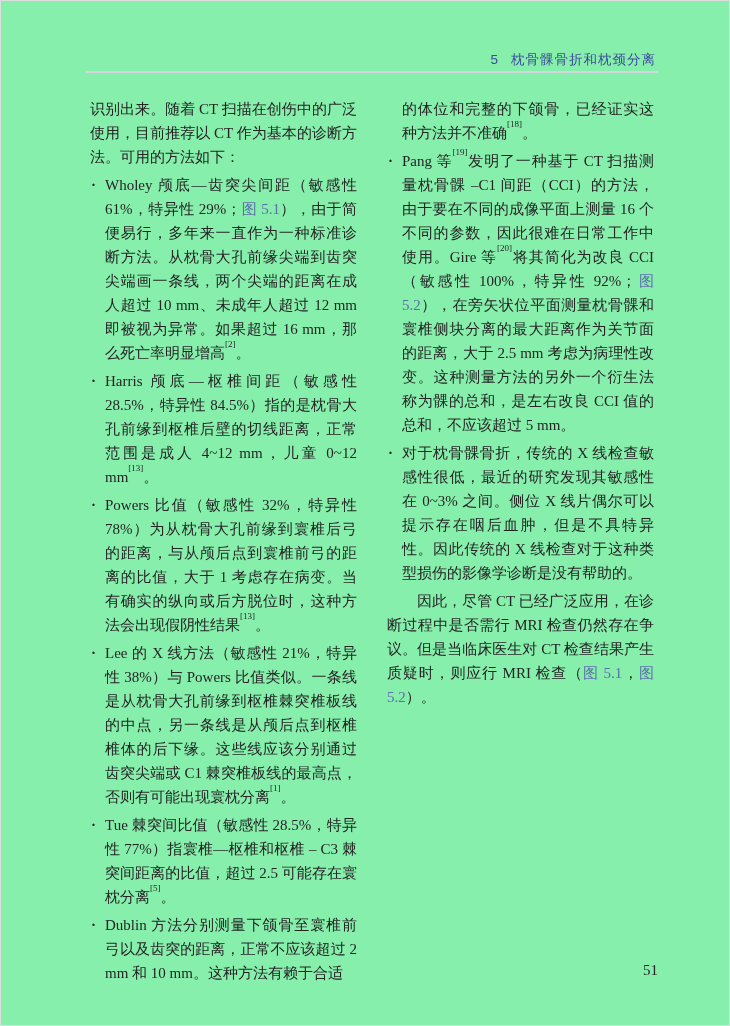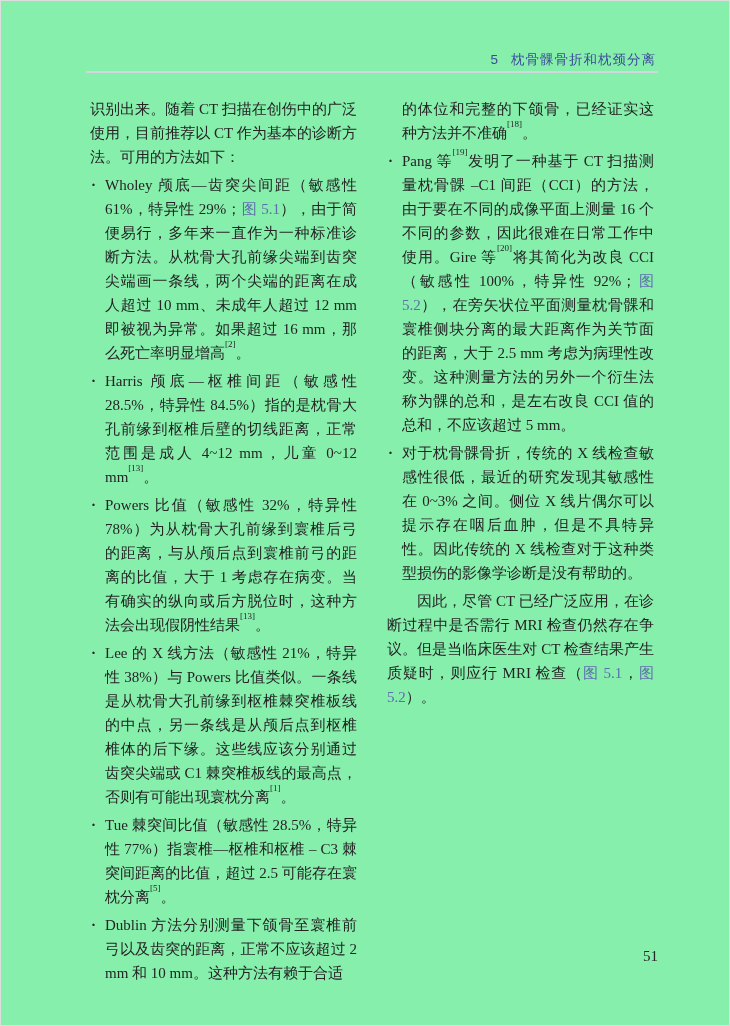--- a/index.html
+++ b/index.html
@@ -46,21 +46,21 @@
   }
   sup.ref {
     font-size:9px; line-height:0;
     position:relative; top:-5px;
     letter-spacing:0;
   }
   a.fig {
     color:#5f6cad; text-decoration:none; cursor:pointer;
   }
   .page-number {
-    position:absolute; right:71px; bottom:60px;
+    position:absolute; right:71px; bottom:46px;
     font-size:15px; color:#242424;
   }
 </style>
 </head>
 <body>
 
 <div class="page">
 
   <div class="header">
     <span class="chapter-number">5</span><span>枕骨髁骨折和枕颈分离</span>

